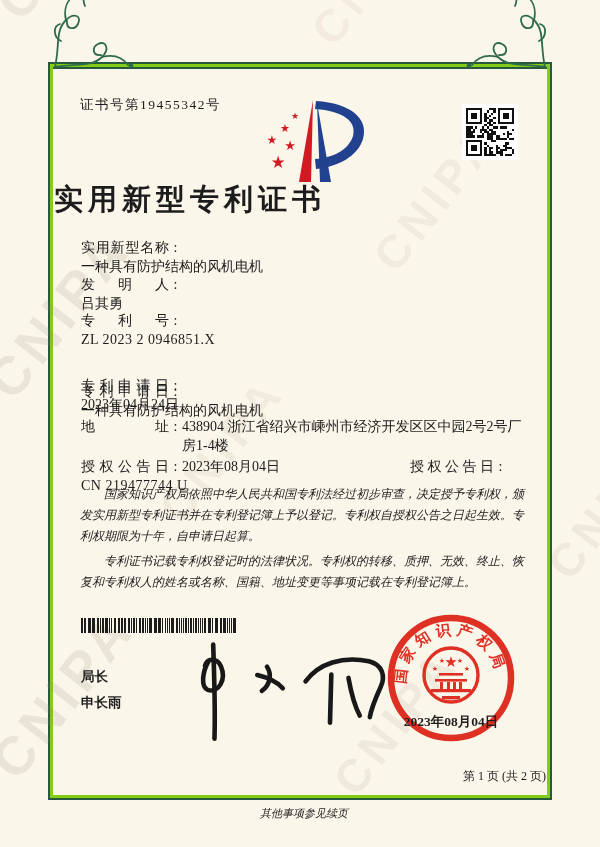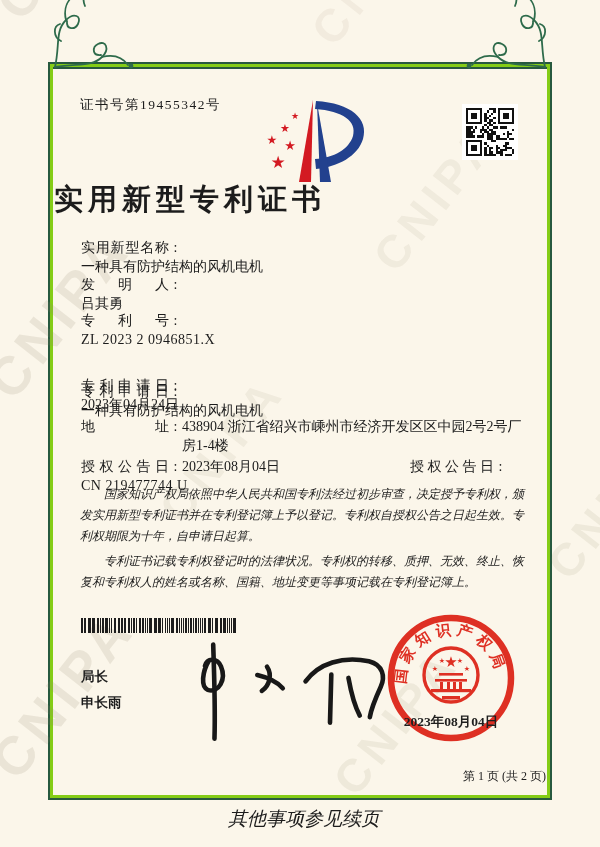--- a/index.html
+++ b/index.html
@@ -56,21 +56,21 @@
   .seal{position:absolute;left:330px;top:544px;width:134px;height:136px;z-index:4;
       opacity:.95;mix-blend-mode:multiply;}
 
   .page-footer{position:absolute;left:0;right:0;top:700px;text-align:right;font-size:12px;z-index:2;}
 
   .corner{position:absolute;width:92px;height:92px;z-index:3;}
   .corner.bl{left:-3px;bottom:-3px;}
   .corner.br{right:-3px;bottom:-3px;transform:scaleX(-1);}
 
   .continuation{position:absolute;left:0;right:0;top:806px;text-align:center;
-      font-size:19px;font-style:italic;z-index:2;margin-left:8px;}
+      font-size:11px;font-style:italic;z-index:2;margin-left:8px;}
 </style>
 </head>
 <body>
 
 <div class="page">
 
   <span class="wm" style="left:-16px;top:-6px;font-size:52px;">CNIPA</span>
   <span class="wm" style="left:300px;top:22px;color:rgba(150,138,110,0.09);">CNIPA</span>
   <span class="wm" style="left:362px;top:248px;color:rgba(150,138,110,0.10);">CNIPA</span>
   <span class="wm" style="left:-26px;top:372px;font-size:54px;color:rgba(150,138,110,0.16);">CNIPA</span>

